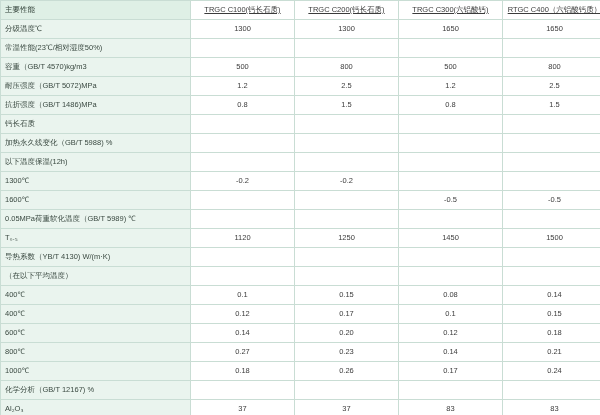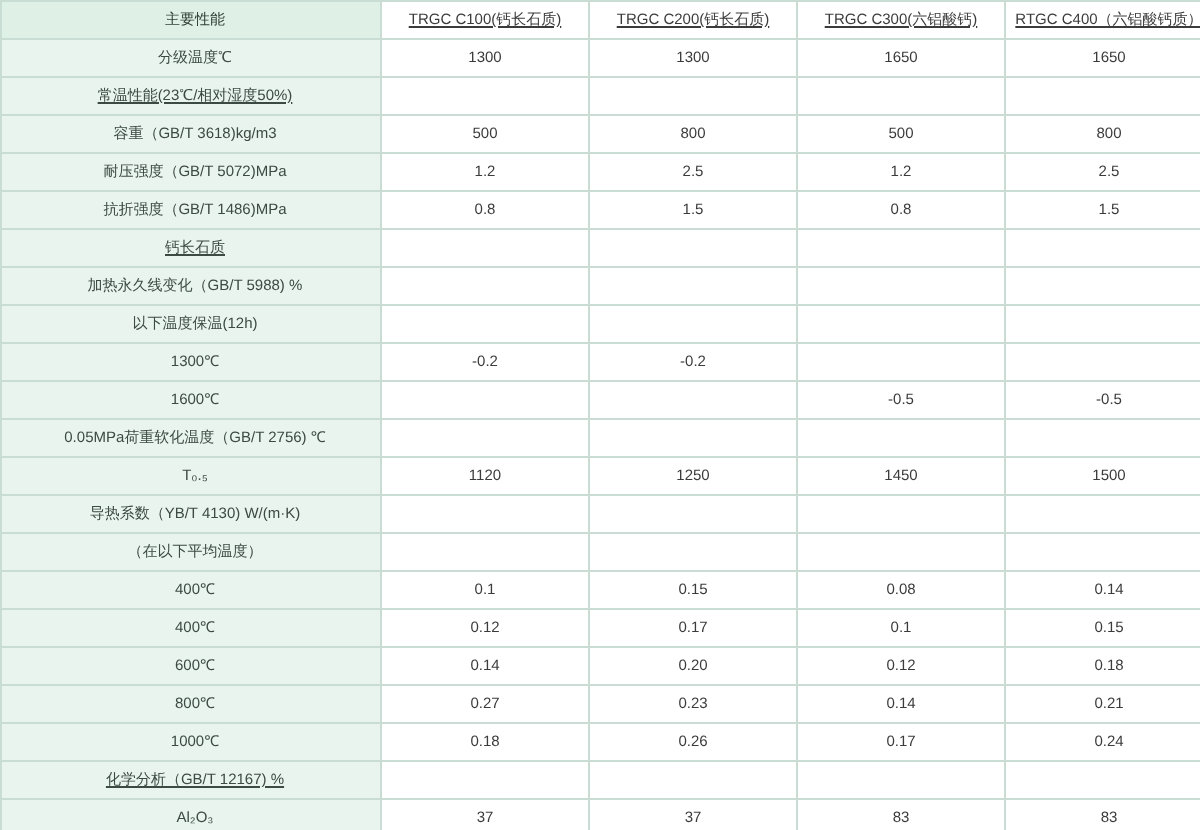--- a/index.html
+++ b/index.html
@@ -27,21 +27,21 @@
     font-size: 7.5px;
     vertical-align: middle;
     overflow: hidden;
     white-space: nowrap;
   }
   .col-prop {
     width: 185px;
     background: #eaf4ee;
     color: #3b4a42;
     padding-left: 4px !important;
-    text-align: center;
+    text-align: left;
     font-size: 7.5px;
   }
   .col-val {
     width: 103px;
     text-align: center;
     background: #ffffff;
     color: #3b3b3b;
     font-size: 7.5px;
   }
   thead th.col-prop {
@@ -54,21 +54,20 @@
   thead th.col-val {
     background: #ffffff;
     color: #3b3b3b;
     font-size: 7.5px;
     height: 26px;
     line-height: 26px;
     text-decoration: underline;
   }
   .row-big .col-prop {
     font-size: 9px;
-    text-decoration: underline;
   }
 </style>
 </head>
 <body>
 
 <table id="spec-table">
   <thead>
     <tr>
       <th class="col-prop">主要性能</th>
       <th class="col-val">TRGC C100(钙长石质)</th>
@@ -86,21 +85,21 @@
         <td class="col-val">1650</td>
       </tr>
       <tr class="row-big">
         <td class="col-prop">常温性能(23℃/相对湿度50%)</td>
         <td class="col-val"></td>
         <td class="col-val"></td>
         <td class="col-val"></td>
         <td class="col-val"></td>
       </tr>
       <tr>
-        <td class="col-prop">容重（GB/T 3618)kg/m3</td>
+        <td class="col-prop">容重（GB/T 4570)kg/m3</td>
         <td class="col-val">500</td>
         <td class="col-val">800</td>
         <td class="col-val">500</td>
         <td class="col-val">800</td>
       </tr>
       <tr>
         <td class="col-prop">耐压强度（GB/T 5072)MPa</td>
         <td class="col-val">1.2</td>
         <td class="col-val">2.5</td>
         <td class="col-val">1.2</td>
@@ -142,21 +141,21 @@
         <td class="col-val"></td>
       </tr>
       <tr>
         <td class="col-prop">1600℃</td>
         <td class="col-val"></td>
         <td class="col-val"></td>
         <td class="col-val">-0.5</td>
         <td class="col-val">-0.5</td>
       </tr>
       <tr>
-        <td class="col-prop">0.05MPa荷重软化温度（GB/T 2756) ℃</td>
+        <td class="col-prop">0.05MPa荷重软化温度（GB/T 5989) ℃</td>
         <td class="col-val"></td>
         <td class="col-val"></td>
         <td class="col-val"></td>
         <td class="col-val"></td>
       </tr>
       <tr>
         <td class="col-prop">T₀.₅</td>
         <td class="col-val">1120</td>
         <td class="col-val">1250</td>
         <td class="col-val">1450</td>

